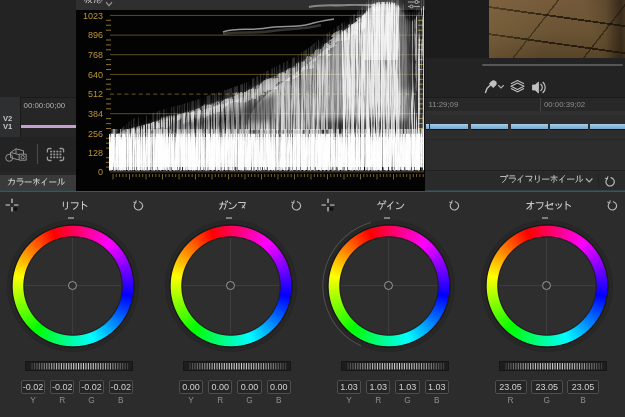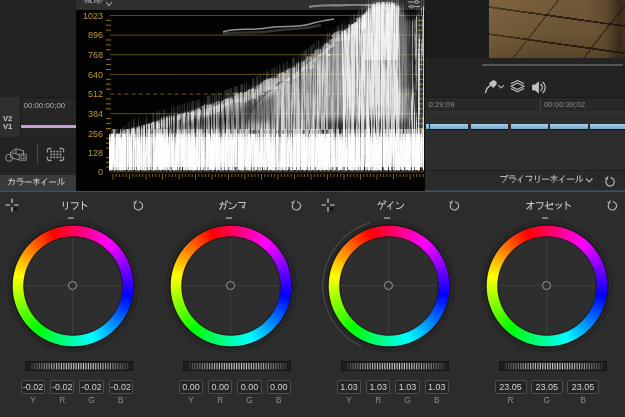--- a/index.html
+++ b/index.html
@@ -94,21 +94,21 @@
 <path d="M31 10.2 l6.5 -3.2 6.5 3.2 -6.5 3.2 z"></path>
 <path d="M31 12.6 l6.5 3.2 6.5 -3.2"></path>
 <path d="M31 7.8 l6.5 -3.2 6.5 3.2"></path>
 </g>
 <g fill="#c0c0c0" stroke="#c0c0c0">
 <path d="M52.5 9 h2.6 l3.4 -3 v11 l-3.4 -3 h-2.6 z" stroke-width="0.8" stroke-linejoin="round"></path>
 <path d="M60.8 8.3 a4 4 0 0 1 0 6.2 M63 6.3 a7 7 0 0 1 0 10.2" fill="none" stroke-width="1.2" stroke-linecap="round"></path>
 </g>
 </svg>
 <div class="abs" style="left:425px;top:97px;width:200px;height:13.5px;background:#282828;border-top:1px solid #1b1b1b"></div>
-<div class="abs" style="left:428.5px;top:100.3px;width:70px;height:9px;color:#8f8f8f;font-size:7.8px">0:29;09</div>
+<div class="abs" style="left:428.5px;top:100.3px;width:70px;height:9px;color:#8f8f8f;font-size:7.8px">11:29;09</div>
 <div class="abs" style="left:544px;top:100.3px;width:80px;height:9px;color:#8f8f8f;font-size:7.8px">00:00:39;02</div>
 <div class="abs" style="left:540.3px;top:97.5px;width:1px;height:13px;background:#444"></div>
 <div class="abs" style="left:425px;top:110.5px;width:200px;height:4px;background:#303030"></div>
 <div class="abs" style="left:425px;top:114.5px;width:200px;height:56px;background:#2d2d2d"></div>
 <div class="abs" style="left:425px;top:138.5px;width:200px;height:1px;background:#272727"></div>
 <div class="abs" style="left:425.5px;top:124.3px;width:3.5px;height:4.4px;background:linear-gradient(180deg,#a9cfe9 0%,#8cbcdc 45%,#78a9cc 100%);box-shadow:0 1px 0 rgba(10,14,18,0.8)"></div>
 <div class="abs" style="left:430.3px;top:124.3px;width:38.0px;height:4.4px;background:linear-gradient(180deg,#a9cfe9 0%,#8cbcdc 45%,#78a9cc 100%);box-shadow:0 1px 0 rgba(10,14,18,0.8)"></div>
 <div class="abs" style="left:470.6px;top:124.3px;width:37.7px;height:4.4px;background:linear-gradient(180deg,#a9cfe9 0%,#8cbcdc 45%,#78a9cc 100%);box-shadow:0 1px 0 rgba(10,14,18,0.8)"></div>
 <div class="abs" style="left:510.6px;top:124.3px;width:37.7px;height:4.4px;background:linear-gradient(180deg,#a9cfe9 0%,#8cbcdc 45%,#78a9cc 100%);box-shadow:0 1px 0 rgba(10,14,18,0.8)"></div>
 <div class="abs" style="left:550.4px;top:124.3px;width:37.6px;height:4.4px;background:linear-gradient(180deg,#a9cfe9 0%,#8cbcdc 45%,#78a9cc 100%);box-shadow:0 1px 0 rgba(10,14,18,0.8)"></div>

